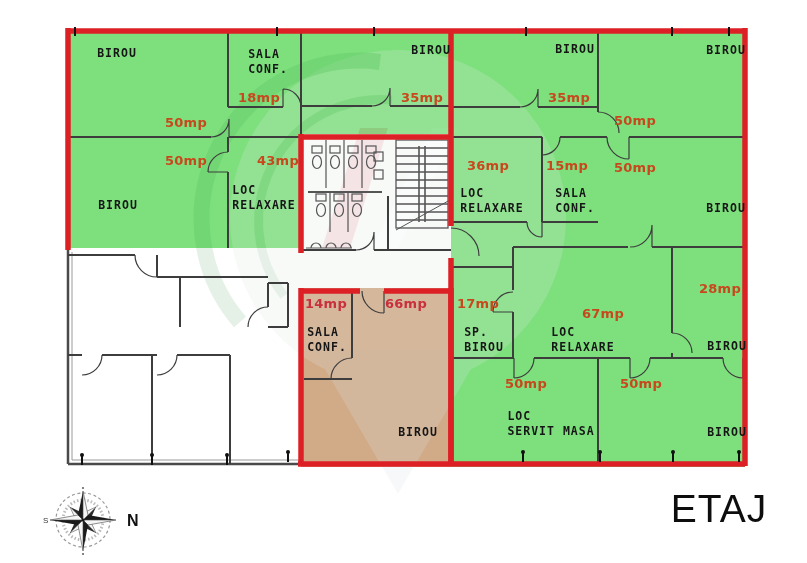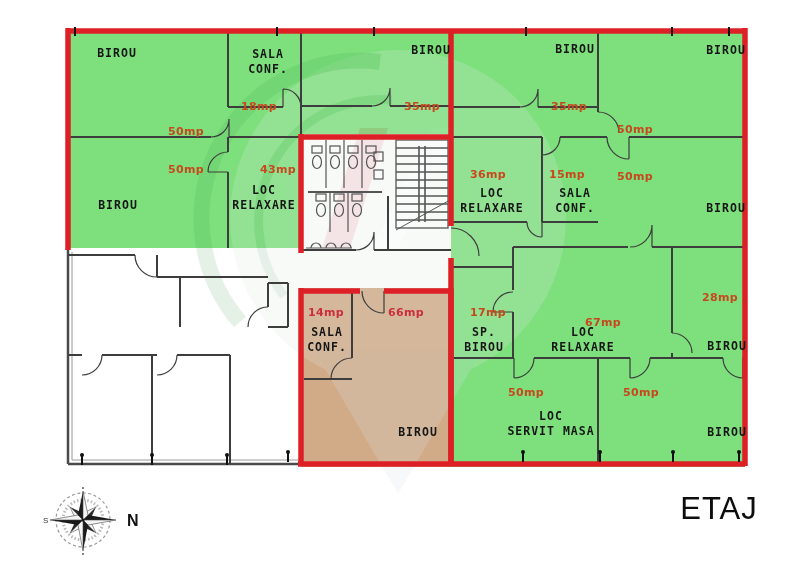--- a/index.html
+++ b/index.html
@@ -1,27 +1,27 @@
 <!DOCTYPE html>
 <html><head>
 <meta charset="utf-8">
 <style>
   html,body{margin:0;padding:0;background:#fff;}
   .stage{position:relative;width:807px;height:563px;background:#ffffff;overflow:hidden;
          font-family:"Liberation Sans",sans-serif;}
   .plan-svg{position:absolute;left:0;top:0;}
   .room-name{position:absolute;transform:translate(-50%,-50%);
              font-family:"DejaVu Sans Mono",monospace;font-weight:bold;font-size:11.5px;
-             letter-spacing:1px;color:#161616;white-space:pre-line;text-align:center;line-height:1.3;}
+             letter-spacing:1px;color:#161616;white-space:pre-line;line-height:1.3;}
   .room-area{position:absolute;transform:translate(-50%,-50%);
-             font-family:"DejaVu Sans",sans-serif;font-weight:bold;font-size:11px;
-             color:#c8481d;letter-spacing:.3px;white-space:nowrap;margin-top:9px;}
+             font-family:"DejaVu Sans",sans-serif;font-weight:bold;font-size:13px;
+             color:#c8481d;letter-spacing:.3px;white-space:nowrap;}
   .room-area.tan{color:#c92f3c;text-align:right;}
   .etaj-title{position:absolute;left:719px;top:509px;transform:translate(-50%,-50%);
-              font-family:"Liberation Sans",sans-serif;font-weight:400;font-size:31px;
+              font-family:"Liberation Sans",sans-serif;font-weight:400;font-size:39px;
               letter-spacing:1px;color:#0d0d0d;}
 </style>
 </head>
 <body>
 
 <div class="stage">
 
   <svg class="plan-svg" width="807" height="563" viewBox="0 0 807 563">
 
     <g>
@@ -247,21 +247,21 @@
   <div class="room-area" style="left:186px;top:122px">50mp</div>
   <div class="room-area" style="left:259px;top:97px">18mp</div>
   <div class="room-area" style="left:422px;top:97px">35mp</div>
   <div class="room-area" style="left:186px;top:160px">50mp</div>
   <div class="room-area" style="left:278px;top:160px">43mp</div>
   <div class="room-area" style="left:569px;top:97px">35mp</div>
   <div class="room-area" style="left:635px;top:120px">50mp</div>
   <div class="room-area" style="left:488px;top:165px">36mp</div>
   <div class="room-area" style="left:567px;top:165px">15mp</div>
   <div class="room-area" style="left:635px;top:167px">50mp</div>
-  <div class="room-area" style="left:488px;top:303px">17mp</div>
+  <div class="room-area" style="left:478px;top:303px">17mp</div>
   <div class="room-area" style="left:603px;top:313px">67mp</div>
   <div class="room-area" style="left:720px;top:288px">28mp</div>
   <div class="room-area" style="left:526px;top:383px">50mp</div>
   <div class="room-area" style="left:641px;top:383px">50mp</div>
   <div class="room-area tan" style="left:326px;top:303px">14mp</div>
   <div class="room-area tan" style="left:406px;top:303px">66mp</div>
 
   <div class="etaj-title">ETAJ</div>
 
 </div>

